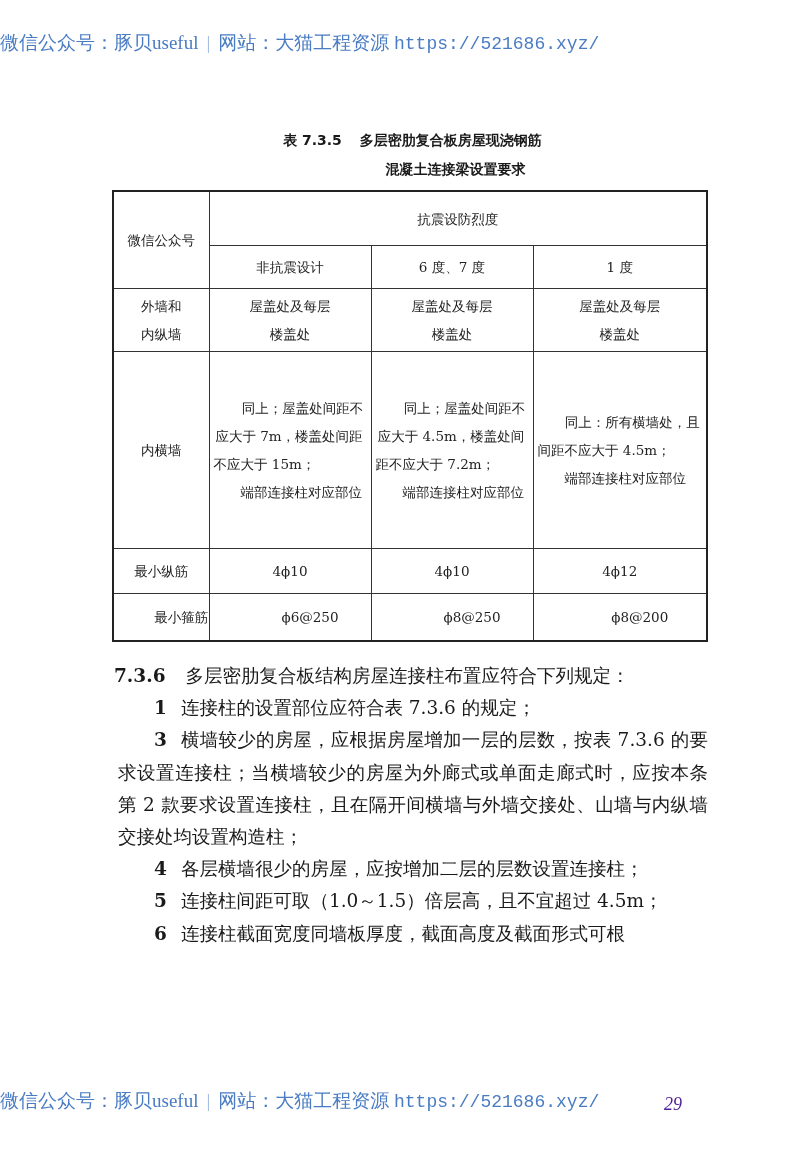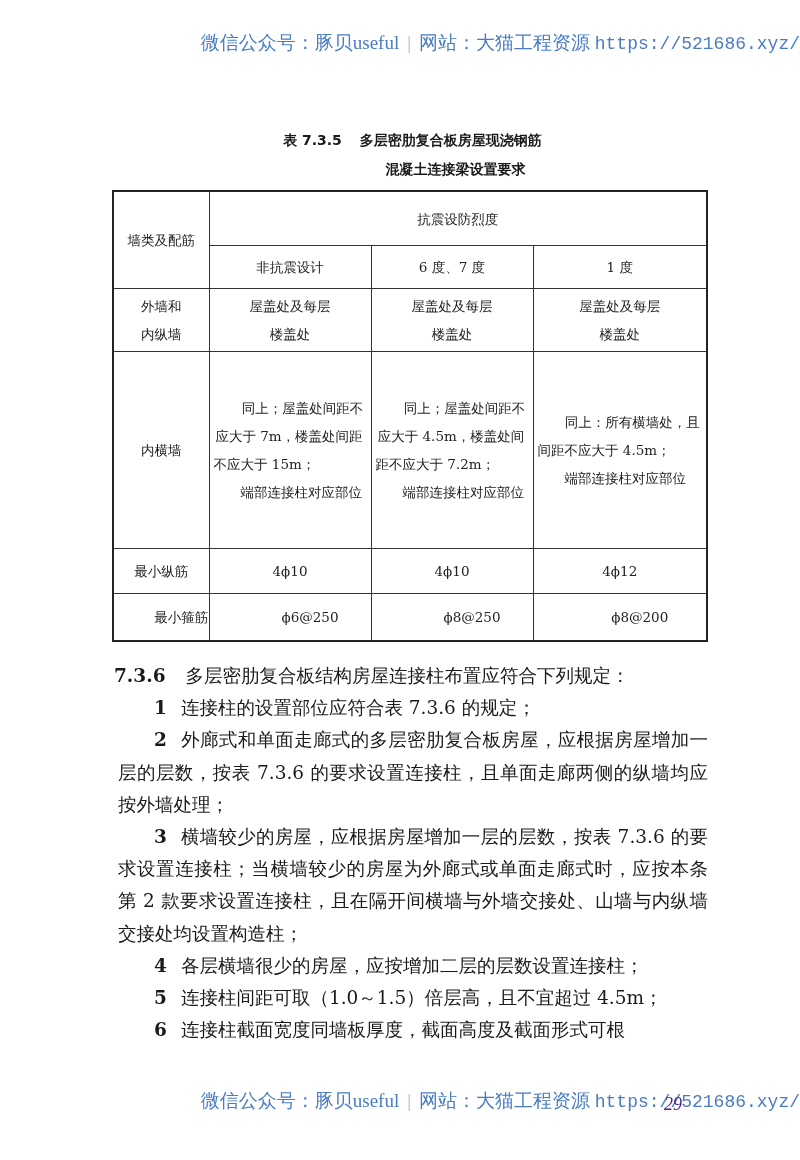--- a/index.html
+++ b/index.html
@@ -1,21 +1,21 @@
 <!DOCTYPE html>
 <html><head>
   <meta charset="utf-8">
   <style>
     html, body { margin: 0; padding: 0; }
     body {
       width: 800px; height: 1160px; background: #ffffff; position: relative; overflow: hidden;
       font-family: "DejaVu Serif", "Liberation Serif", serif; color: #1a1a1a;
     }
     .watermark {
-      position: absolute; left: 0; width: 800px; text-align: right;
+      position: absolute; left: 0; width: 800px; text-align: left;
       color: #4a7cc4; font-size: 19px; letter-spacing: 0px;
       font-family: "Liberation Serif", "DejaVu Serif", serif;
       white-space: nowrap;
     }
     .watermark .url { font-family: "Liberation Mono", "DejaVu Sans Mono", monospace; font-size: 18px; }
     .watermark .sep { color: #9bb6df; margin: 0 8px; }
     #wm-top { top: 30px; }
     #wm-bottom { top: 1088px; }
 
     .table-title {
@@ -81,21 +81,21 @@
 
 <table class="spec">
   <colgroup>
     <col class="col0">
       <col class="col1">
       <col class="col2">
       <col class="col3">
   </colgroup>
   <tbody>
       <tr class="r-head1">
-    <td rowspan="2">墙类及配筋</td>
+    <td rowspan="2">微信公众号</td>
     <td colspan="3">抗震设防烈度</td>
   </tr>
   <tr class="r-head2">
     <td>非抗震设计</td>
     <td>6 度、7 度</td>
     <td>1 度</td>
   </tr>
   <tr class="r-outer">
     <td>
       <div>外墙和</div>
@@ -142,21 +142,20 @@
     <td>ϕ8@200</td>
   </tr>
 </tbody>
   </table>
 
 <div class="body-text" style="top:660px;">
   <p class="clause-head">
     <span class="cnum">7.3.6</span><span>多层密肋复合板结构房屋连接柱布置应符合下列规定：</span>
   </p>
   <p class="item"><span class="inum">1</span><span>连接柱的设置部位应符合表 7.3.6 的规定；</span></p>
-  <p class="item"><span class="inum">2</span><span>外廊式和单面走廊式的多层密肋复合板房屋，应根据房屋增加一层的层数，按表 7.3.6 的要求设置连接柱，且单面走廊两侧的纵墙均应按外墙处理；</span></p>
   <p class="item"><span class="inum">3</span><span>横墙较少的房屋，应根据房屋增加一层的层数，按表 7.3.6 的要求设置连接柱；当横墙较少的房屋为外廊式或单面走廊式时，应按本条第 2 款要求设置连接柱，且在隔开间横墙与外墙交接处、山墙与内纵墙交接处均设置构造柱；</span></p>
   <p class="item"><span class="inum">4</span><span>各层横墙很少的房屋，应按增加二层的层数设置连接柱；</span></p>
   <p class="item"><span class="inum">5</span><span>连接柱间距可取（1.0～1.5）倍层高，且不宜超过 4.5m；</span></p>
   <p class="item"><span class="inum">6</span><span>连接柱截面宽度同墙板厚度，截面高度及截面形式可根</span></p>
 </div>
 
 <div class="watermark" id="wm-bottom">
   <span>微信公众号：豚贝useful</span><span class="sep">|</span><span>网站：大猫工程资源</span> <span class="url">https://521686.xyz/</span>
 </div>
 

